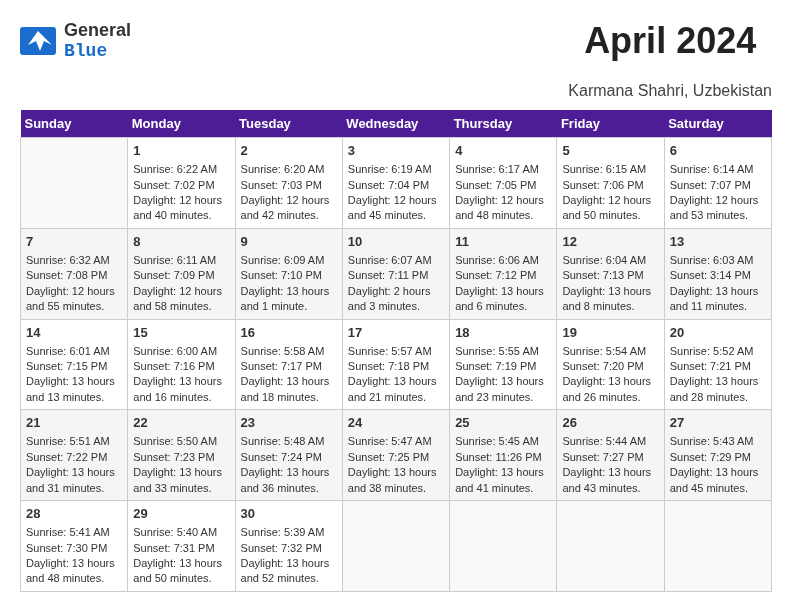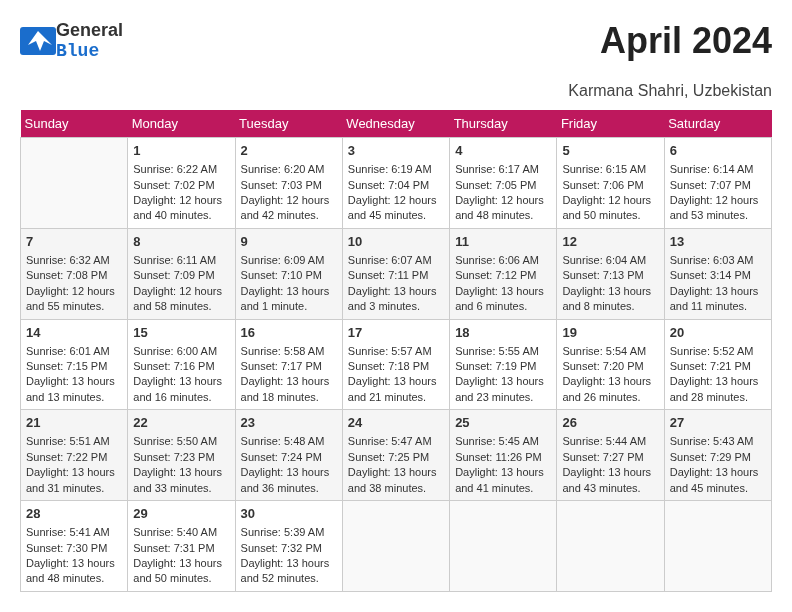--- a/index.html
+++ b/index.html
@@ -17,47 +17,47 @@
       margin-bottom: 10px;
     }
     .logo {
       display: flex;
       flex-direction: column;
       align-items: flex-start;
     }
     .logo-row {
       display: flex;
       align-items: center;
-      gap: 0;
+      gap: 8px;
     }
     .title-area {
-      text-align: right;
+      text-align: center;
     }
     .month-title {
       font-size: 36px;
       font-weight: bold;
       color: #222;
     }
     .location-title {
       font-size: 16px;
       color: #444;
       margin-top: 20px;
     }
     table {
       width: 100%;
       border-collapse: collapse;
       font-size: 11px;
     }
     thead tr th {
-      background-color: #be185d;
+      background-color: #4c1d95;
       color: #fff;
       padding: 6px 4px;
       text-align: left;
       font-size: 13px;
-      font-weight: normal;
+      font-weight: bold;
     }
     tbody tr td {
       border: 1px solid #ccc;
       vertical-align: top;
       padding: 4px 5px;
       width: 14.28%;
       min-height: 70px;
       color: #333;
       line-height: 1.4;
     }
@@ -167,21 +167,21 @@
         <td>
           <span class="day-num">9</span>
           <div>Sunrise: 6:09 AM</div>
           <div>Sunset: 7:10 PM</div>
           <div>Daylight: 13 hours and 1 minute.</div>
         </td>
         <td>
           <span class="day-num">10</span>
           <div>Sunrise: 6:07 AM</div>
           <div>Sunset: 7:11 PM</div>
-          <div>Daylight: 13 hours and 3 minutes.</div>
+          <div>Daylight: 2 hours and 3 minutes.</div>
         </td>
         <td>
           <span class="day-num">11</span>
           <div>Sunrise: 6:06 AM</div>
           <div>Sunset: 7:12 PM</div>
           <div>Daylight: 13 hours and 6 minutes.</div>
         </td>
         <td>
           <span class="day-num">12</span>
           <div>Sunrise: 6:04 AM</div>

